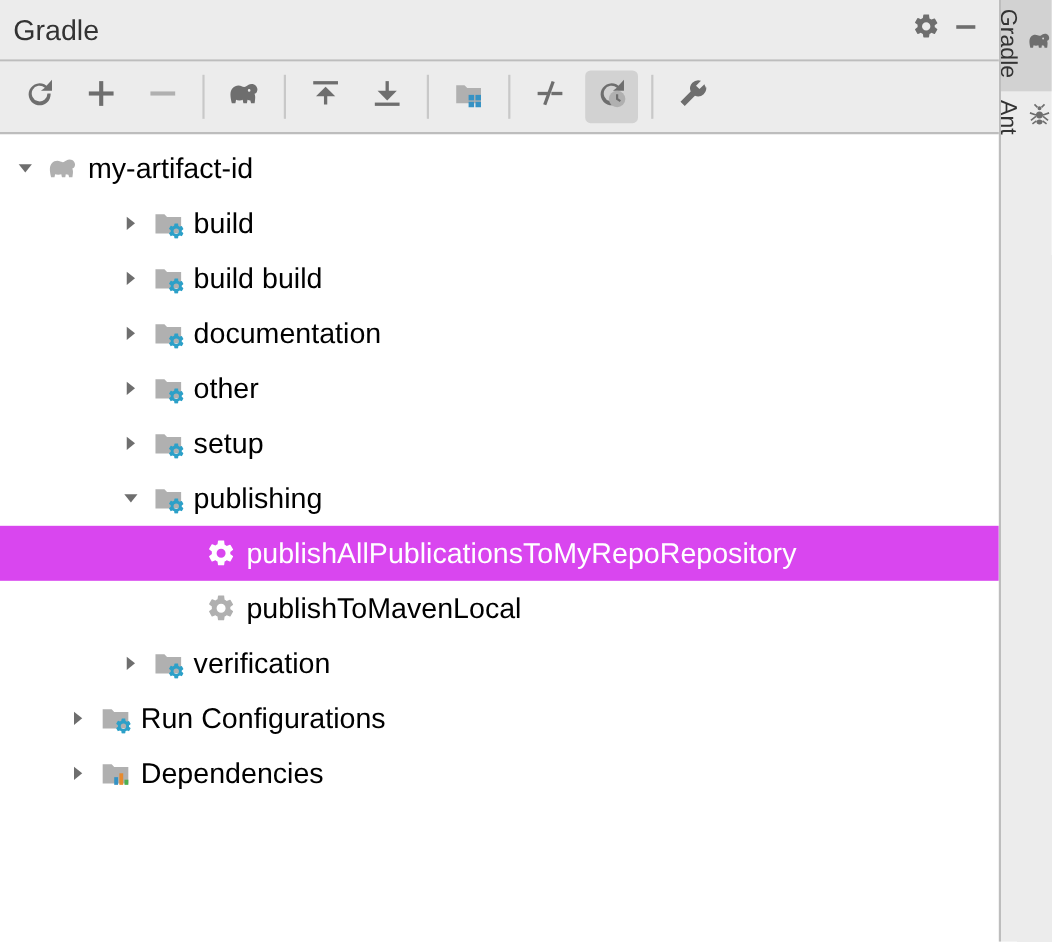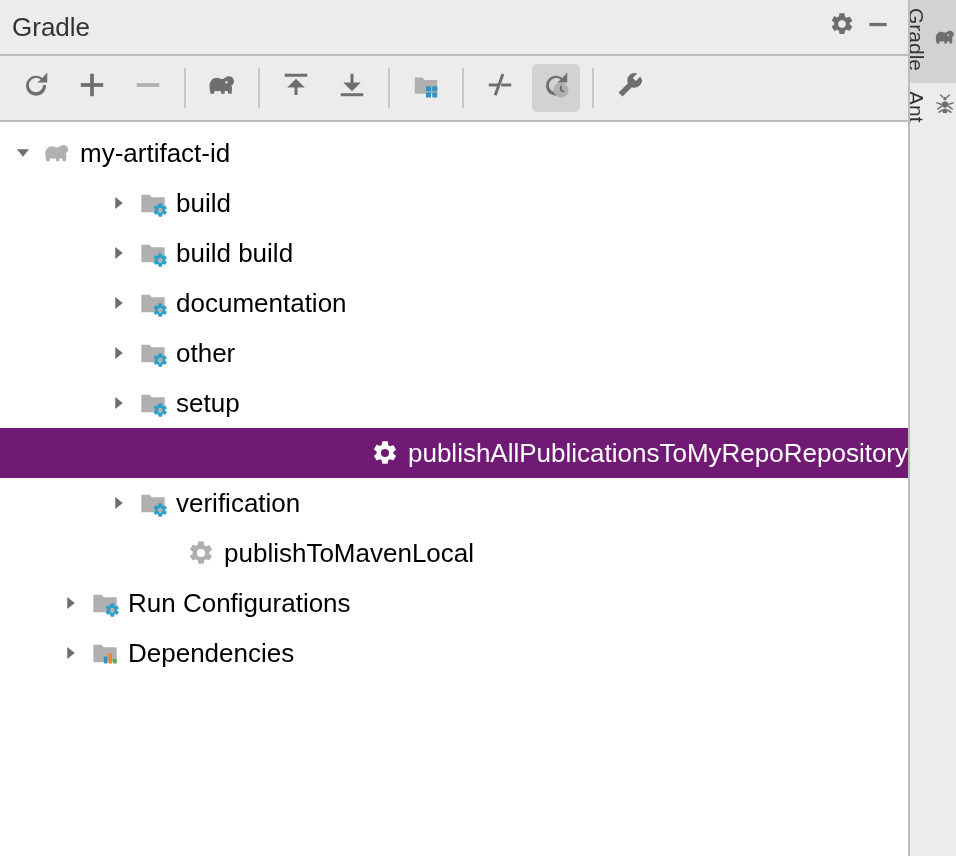--- a/index.html
+++ b/index.html
@@ -113,23 +113,22 @@
     padding-top: 6px;
   }
   .row {
     height: 50px;
     display: flex;
     align-items: center;
     white-space: nowrap;
     cursor: pointer;
   }
   .row.selected {
-    background: #701a75;
+    background: #d946ef;
     color: #fff;
-    justify-content: flex-end;
   }
   .indent { display: inline-block; height: 1px; }
   .chev {
     width: 26px;
     height: 26px;
     display: flex;
     align-items: center;
     justify-content: center;
     margin-right: 6px;
   }
@@ -352,53 +351,67 @@
             <use href="#chev-right"></use>
           </svg>
         </span>
         <span class="icon">
           <svg viewBox="0 0 24 24">
             <use href="#ic-folder-gear"></use>
           </svg>
         </span>
         <span class="label">setup</span>
       </div>
+      <div class="row">
+        <span class="indent" style="width: 106px;"></span>
+        <span class="chev">
+          <svg viewBox="0 0 24 24">
+            <use href="#chev-down"></use>
+          </svg>
+        </span>
+        <span class="icon">
+          <svg viewBox="0 0 24 24">
+            <use href="#ic-folder-gear"></use>
+          </svg>
+        </span>
+        <span class="label">publishing</span>
+      </div>
       <div class="row selected">
         <span class="indent" style="width: 154px;"></span>
         <span class="chev"></span>
         <span class="icon">
           <svg viewBox="0 0 24 24">
             <use href="#ic-gear-white"></use>
           </svg>
         </span>
         <span class="label">publishAllPublicationsToMyRepoRepository</span>
       </div>
       <div class="row">
-        <span class="indent" style="width: 106px;"></span>
-        <span class="chev">
-          <svg viewBox="0 0 24 24">
-            <use href="#chev-right"></use>
-          </svg>
-        </span>
-        <span class="icon">
-          <svg viewBox="0 0 24 24">
-            <use href="#ic-folder-gear"></use>
-          </svg>
-        </span>
-        <span class="label">verification</span>
-      </div>
-      <div class="row">
         <span class="indent" style="width: 154px;"></span>
         <span class="chev"></span>
         <span class="icon">
           <svg viewBox="0 0 24 24">
             <use href="#ic-gear-lg"></use>
           </svg>
         </span>
         <span class="label">publishToMavenLocal</span>
+      </div>
+      <div class="row">
+        <span class="indent" style="width: 106px;"></span>
+        <span class="chev">
+          <svg viewBox="0 0 24 24">
+            <use href="#chev-right"></use>
+          </svg>
+        </span>
+        <span class="icon">
+          <svg viewBox="0 0 24 24">
+            <use href="#ic-folder-gear"></use>
+          </svg>
+        </span>
+        <span class="label">verification</span>
       </div>
       <div class="row">
         <span class="indent" style="width: 58px;"></span>
         <span class="chev">
           <svg viewBox="0 0 24 24">
             <use href="#chev-right"></use>
           </svg>
         </span>
         <span class="icon">
           <svg viewBox="0 0 24 24">

